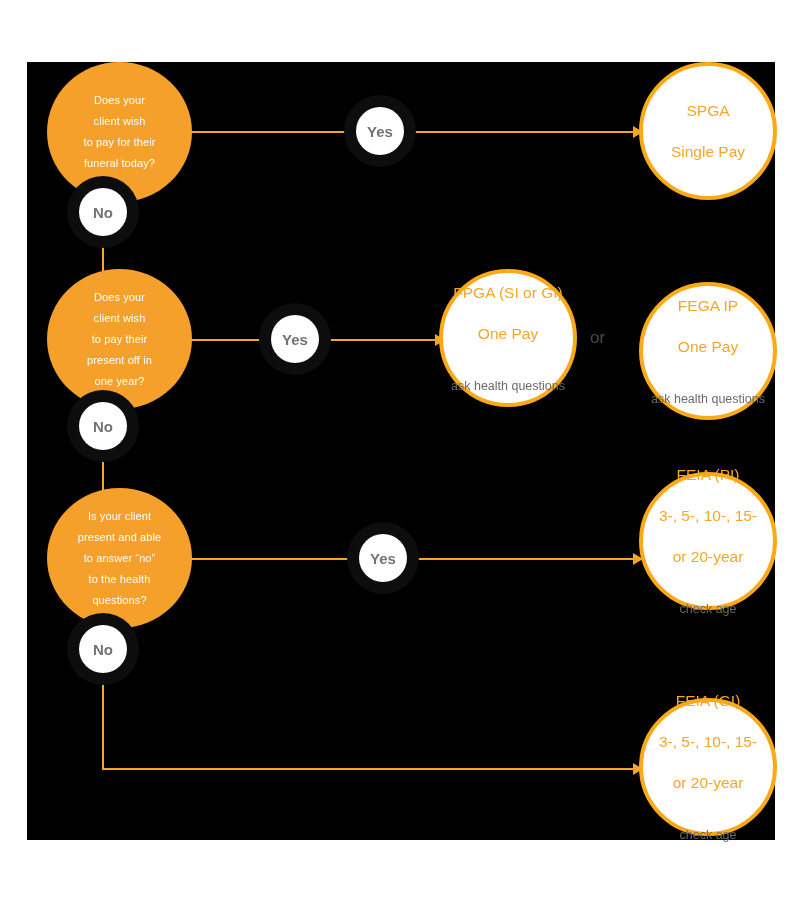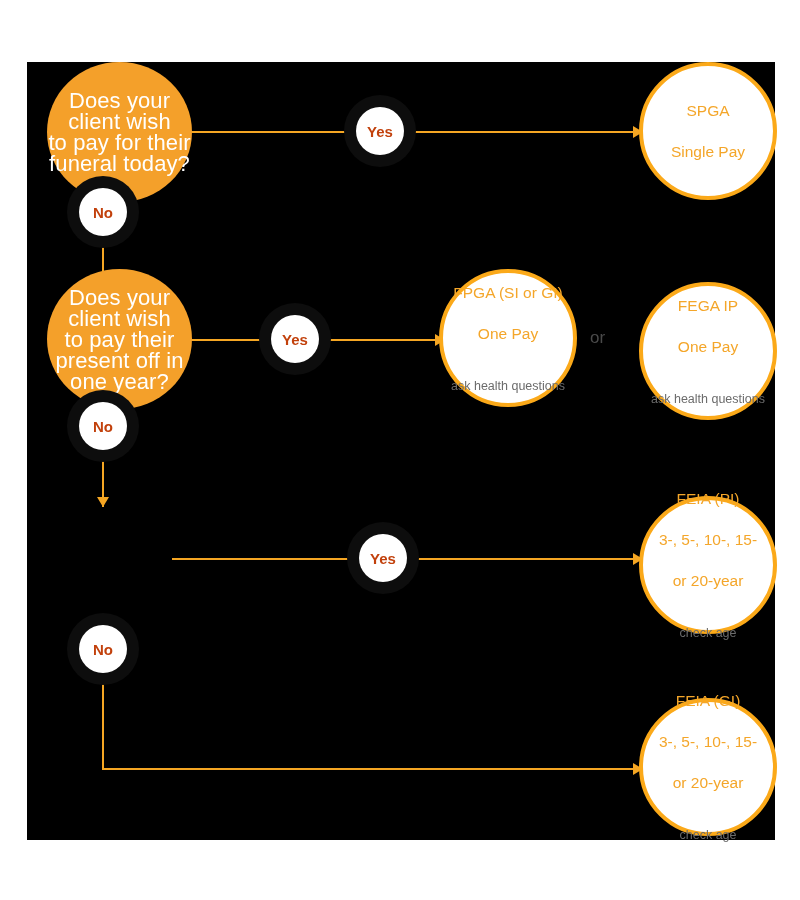--- a/index.html
+++ b/index.html
@@ -32,21 +32,21 @@
     align-items: center;
     justify-content: center;
     text-align: center;
     box-sizing: border-box;
   }
 
   
   .q-node {
     background: #F4A02A;
     color: #ffffff;
-    font-size: 22px;
+    font-size: 11px;
     line-height: 21px;
     letter-spacing: 0.1px;
   }
   .q-node .q-line { display: block; white-space: nowrap; }
 
   
   .out-node {
     background: #ffffff;
     border: 4px solid #FBA919;
     color: #F4A62A;
@@ -62,21 +62,21 @@
     line-height: 16px;
     white-space: nowrap;
     margin-top: 13px;
   }
 
   
   .chip {
     position: absolute;
     border-radius: 50%;
     background: #ffffff;
-    color: #c2410c;
+    color: #737373;
     font-size: 15px;
     font-weight: bold;
     display: flex;
     align-items: center;
     justify-content: center;
     box-shadow: 0 0 0 12px #0d0d0d;
     z-index: 6;
   }
 
   
@@ -185,26 +185,33 @@
   <div class="line-v" style="left:75px; top:347px; height:98px;"></div>
   <div class="arrow-d" style="left:70px; top:435px;"></div>
   <div class="chip" style="left:52px; top:340px; width:48px; height:48px;">
     <span>No</span>
   </div>
 
   <div class="line-h" style="left:145px; top:496px; width:213px;"></div>
   <div class="line-h" style="left:388px; top:496px; width:222px;"></div>
   <div class="arrow-r" style="left:606px; top:491px;"></div>
 
+  <div class="node q-node" style="left:20px; top:426px; width:145px; height:140px;">
+    <span class="q-line">Is your client</span>
+    <span class="q-line">present and able</span>
+    <span class="q-line">to answer “no”</span>
+    <span class="q-line">to the health</span>
+    <span class="q-line">questions?</span>
+  </div>
 
   <div class="chip" style="left:332px; top:472px; width:48px; height:48px;">
     <span>Yes</span>
   </div>
 
-  <div class="node out-node" style="left:612px; top:434px; width:138px; height:138px;">
+  <div class="node out-node" style="left:612px; top:410px; width:138px; height:138px;">
     <span class="out-main">FEIA (PI)</span>
     <span class="out-main">3-, 5-, 10-, 15-</span>
     <span class="out-main">or 20-year</span>
     <span class="out-sub">check age</span>
   </div>
 
   <div class="line-v" style="left:75px; top:566px; height:142px;"></div>
   <div class="line-h" style="left:75px; top:706px; width:535px;"></div>
   <div class="arrow-r" style="left:606px; top:701px;"></div>
 

